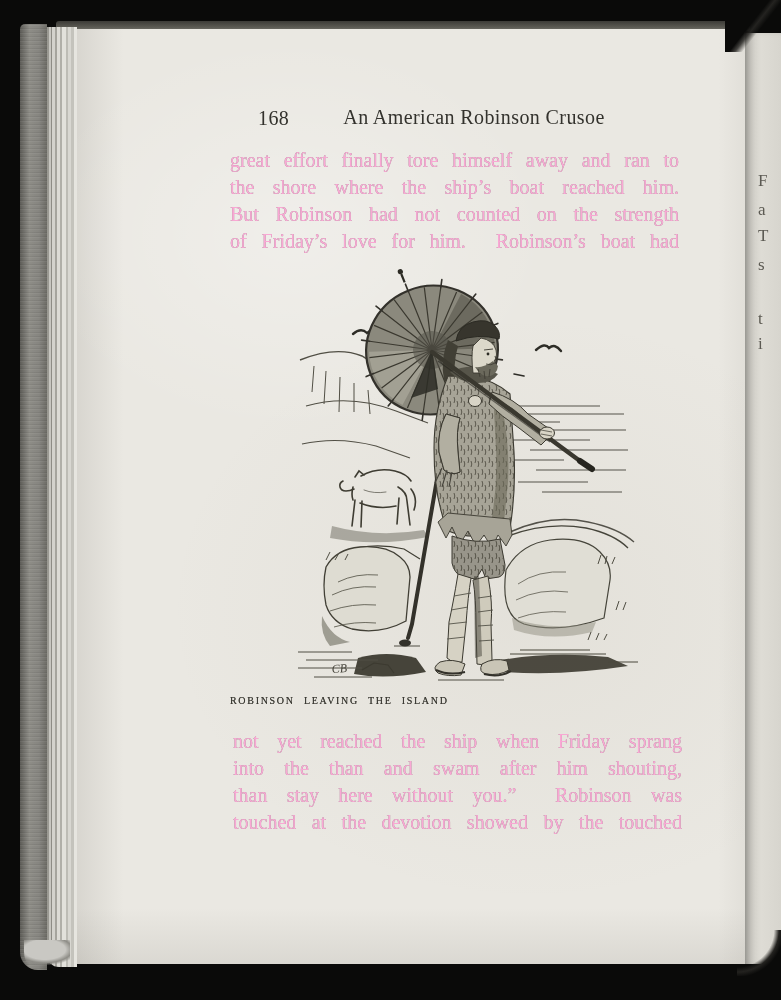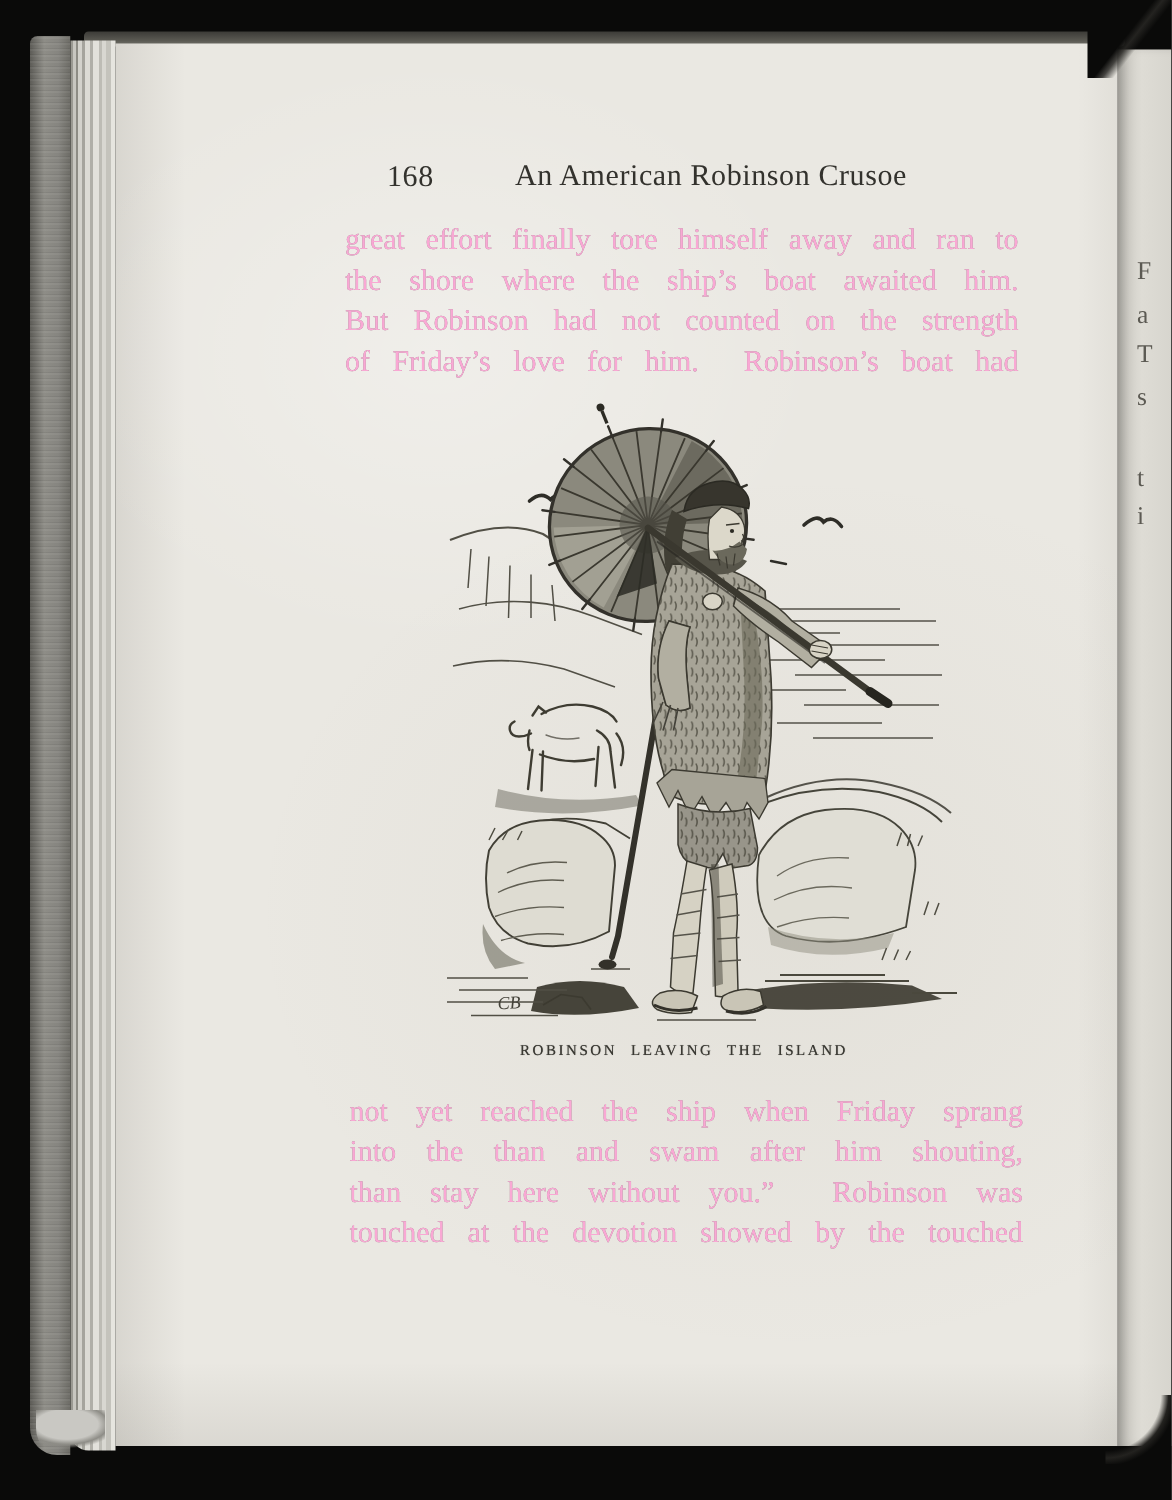--- a/index.html
+++ b/index.html
@@ -77,21 +77,21 @@
   .para{
     position:absolute;left:230px;width:449px;
     font-size:20px;line-height:27px;color:#f9a8d4;
     text-shadow:0 0 .4px rgba(47,46,41,.55);
   }
   .para .ln{text-align:justify;text-align-last:justify;height:27px;overflow:hidden;}
   .para-top{top:147px;}
   .para-bottom{top:728px;left:233px;}
   .figure-wrap{position:absolute;left:298px;top:264px;width:348px;height:426px;}
   .fig-caption{
-    position:absolute;left:230px;width:452px;top:695px;text-align:center;
+    position:absolute;left:230px;width:452px;top:695px;
     font-size:10px;letter-spacing:1.7px;word-spacing:5px;color:#3a3933;
     text-shadow:0 0 .5px rgba(58,57,51,.8);
     font-family:"Liberation Serif",serif;
   }
 </style>
 </head>
 <body>
 
 <div class="stage">
 
@@ -112,21 +112,21 @@
   <div class="main-page"></div>
 
   <div class="content">
     <div class="running-head">
       <span class="page-number">168</span>
       <span class="head-title">An American Robinson Crusoe</span>
     </div>
 
     <div class="para para-top">
       <div class="ln">great effort finally tore himself away and ran to</div>
-      <div class="ln">the shore where the ship’s boat awaited him.</div>
+      <div class="ln">the shore where the ship’s boat reached him.</div>
       <div class="ln">But Robinson had not counted on the strength</div>
       <div class="ln">of Friday’s love for him.&nbsp; Robinson’s boat had</div>
     </div>
 
     <div class="figure-wrap">
       <svg viewBox="0 0 348 426" width="348" height="426">
         <defs>
           <pattern id="fur" width="7" height="12" patternUnits="userSpaceOnUse">
             <path d="M2,1 q1.6,3 0,6 M5,5 q1.6,3 0,6" stroke="#4c4a3f" stroke-width="1" fill="none"></path>
           </pattern>

